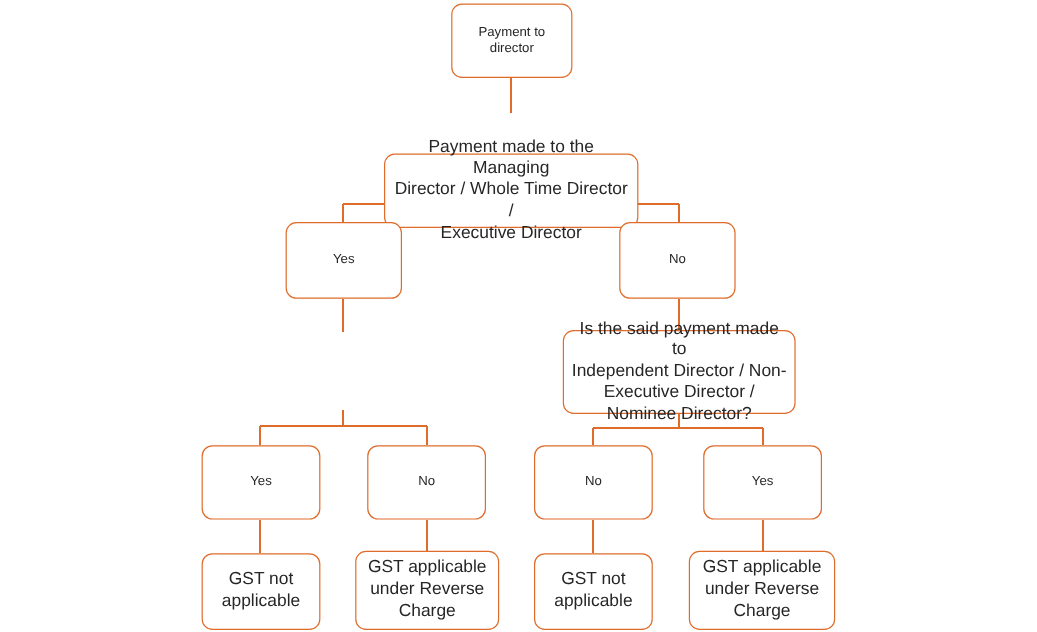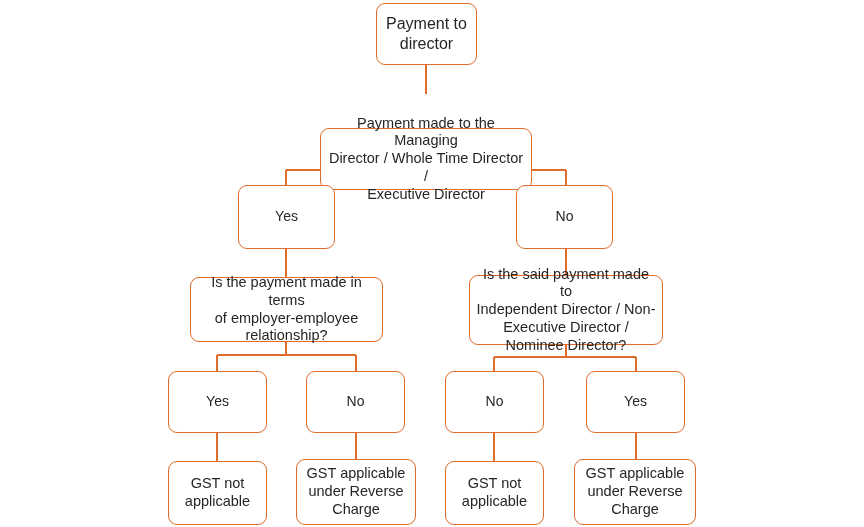--- a/index.html
+++ b/index.html
@@ -40,24 +40,24 @@
     padding: 2px 6px;
     line-height: 1.22;
     color: #262626;
     z-index: 2;
   }
   .node .node-text {
     display: block;
     width: 100%;
     white-space: pre-line;
   }
-  .node-root        { font-size: 16px; }
+  .node-root        { font-size: 11px; }
   .node-process     { font-size: 14.5px; margin-top: 34px; }
   .node-decision    { font-size: 14.5px; }
-  .node-answer      { font-size: 14px; }
+  .node-answer      { font-size: 11px; }
   .node-outcome     { font-size: 14.5px; }
 </style>
 </head>
 <body>
 
 <div id="flow-canvas">
 
   <svg class="connectors" viewBox="0 0 864 527" xmlns="http://www.w3.org/2000/svg">
     <g stroke="#DF6C2B" stroke-width="1.6" fill="none" shape-rendering="crispEdges">
 
@@ -101,25 +101,20 @@
   </div>
 
   <div class="node node-answer" style="left:238px; top:185px; width:97px; height:64px;">
     <span class="node-text">Yes</span>
   </div>
 
   <div class="node node-answer" style="left:516px; top:185px; width:97px; height:64px;">
     <span class="node-text">No</span>
   </div>
 
-  <div class="node node-decision" style="left:190px; top:277px; width:193px; height:65px;">
-    <span class="node-text">Is the payment made in terms
-of employer-employee
-relationship?</span>
-  </div>
 
   <div class="node node-decision" style="left:469px; top:275px; width:194px; height:70px;">
     <span class="node-text">Is the said payment made to
 Independent Director / Non-
 Executive Director /
 Nominee Director?</span>
   </div>
 
   <div class="node node-answer" style="left:168px; top:371px; width:99px; height:62px;">
     <span class="node-text">Yes</span>

